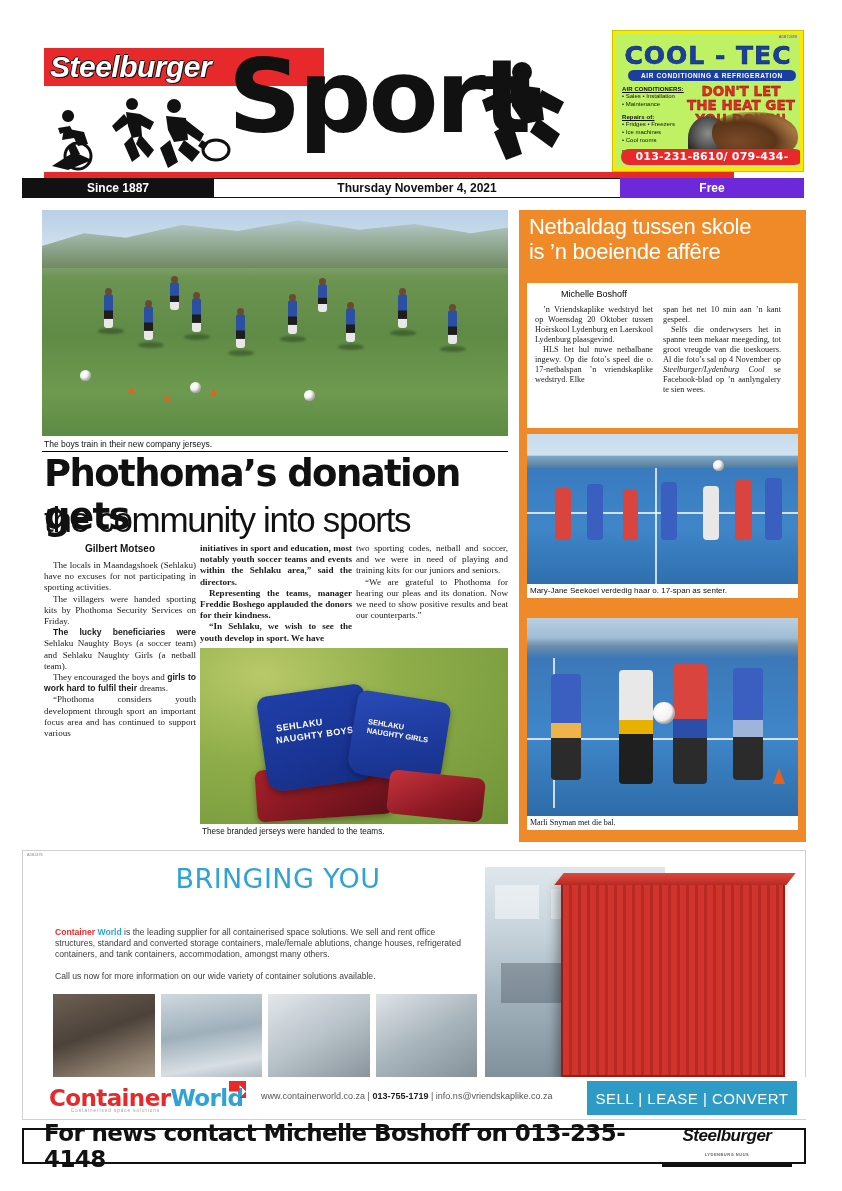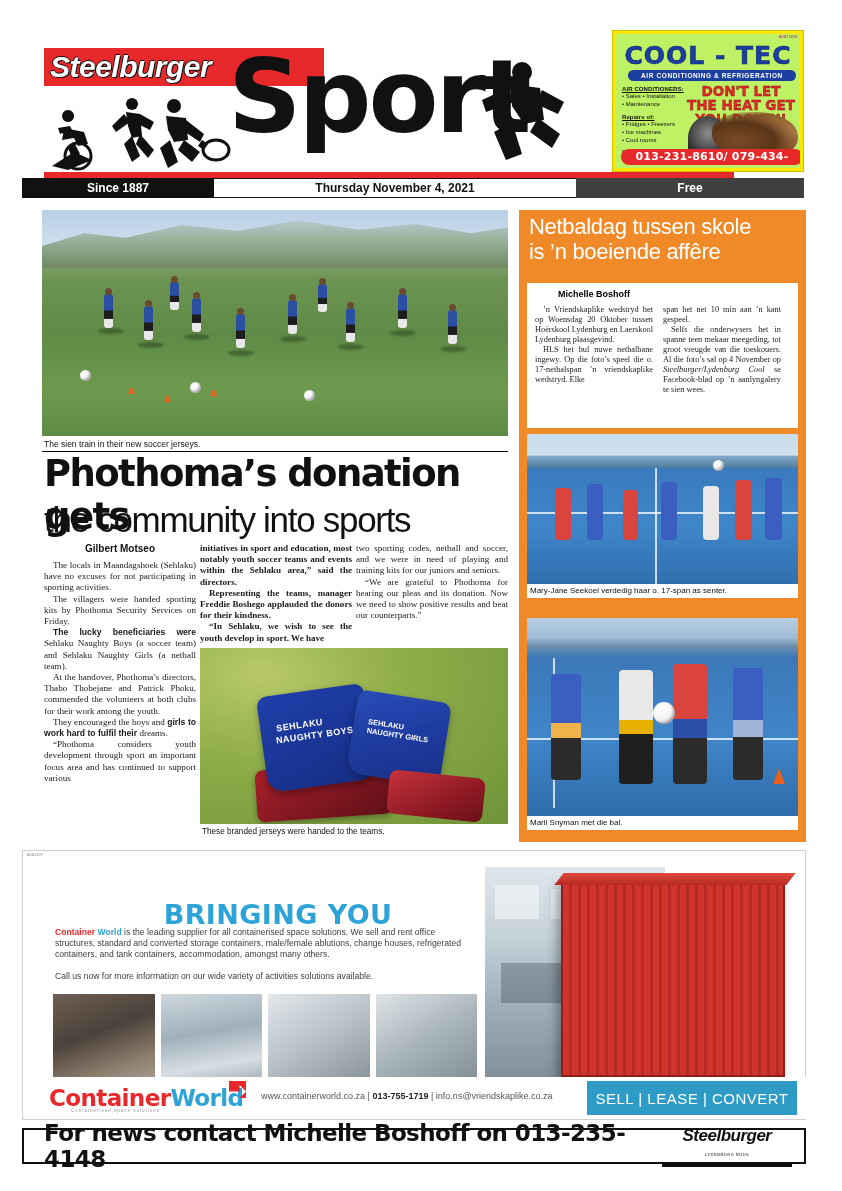--- a/index.html
+++ b/index.html
@@ -77,21 +77,21 @@
     text-align:center; line-height:16px; letter-spacing:0.2px;
   }
 
   
   .datestrip { position:absolute; left:22px; top:178px; width:782px; height:20px; display:flex; }
   .ds-since { width:192px; background:#111; color:#fff; font-weight:bold; font-size:12px;
               display:flex; align-items:center; justify-content:center; }
   .ds-date  { flex:1; background:#fff; color:#111; font-weight:bold; font-size:12px;
               display:flex; align-items:center; justify-content:center;
               border-top:1px solid #111; border-bottom:1px solid #111; }
-  .ds-free  { width:228px; background:#404040; color:#fff; font-weight:bold; font-size:12px;
+  .ds-free  { width:184px; background:#6d28d9; color:#fff; font-weight:bold; font-size:12px;
               display:flex; align-items:center; justify-content:center; }
 
   
   .mainphoto { position:absolute; left:42px; top:210px; width:466px; height:226px; overflow:hidden; }
   .pitch { position:absolute; inset:0;
     background:
       linear-gradient(180deg, #b9cfe4 0%, #cfe0ee 16%, #8aa77f 22%, #6d9452 30%, #5f8b46 55%, #6d9a4e 80%, #5d8b44 100%);
   }
   .hill {
     position:absolute; left:0; top:0; width:100%; height:58px;
@@ -188,21 +188,21 @@
   }
   .nb-title {
     position:absolute; left:10px; top:4px; width:270px;
     color:#ffffff; font-family:"Liberation Sans", sans-serif; font-weight:normal;
     font-size:22px; line-height:25px; letter-spacing:-0.3px;
   }
   .nb-textbox {
     position:absolute; left:527px; top:283px; width:271px; height:145px;
     background:#fff; padding:6px 8px;
   }
-  .nb-byline { font-weight:bold; font-size:9px; text-align:center; width:118px; }
+  .nb-byline { font-weight:normal; font-size:9px; text-align:center; width:118px; }
   .nb-cols { display:flex; gap:10px; margin-top:6px; }
   .nb-col {
     width:118px; font-family:"Liberation Serif", serif;
     font-size:8.3px; line-height:10px; color:#1a1a1a; text-align:justify;
   }
   .nb-col p { text-indent:8px; margin:0; }
   .nb-col i { font-style:italic; }
   .nb-photo1 { position:absolute; left:527px; top:434px; width:271px; height:150px; overflow:hidden; }
   .nb-photo2 { position:absolute; left:527px; top:618px; width:271px; height:198px; overflow:hidden; }
   .court { position:absolute; inset:0;
@@ -212,30 +212,30 @@
     background:
       linear-gradient(180deg,#b9cfe2 0%, #9fbcd5 10%, #6e8fad 14%, #3c78b8 20%, #3f86c9 60%, #2e6ca9 100%); }
   .court-line { position:absolute; background:rgba(255,255,255,.75); }
   .np { position:absolute; border-radius:4px; }
   .nb-cap {
     position:absolute; left:527px; top:584px; width:271px; height:14px;
     background:#fff; font-size:8px; color:#111; line-height:14px; padding-left:3px;
   }
   .nb-cap2 {
     position:absolute; left:527px; top:816px; width:271px; height:14px;
-    background:#fff; font-size:8px; color:#111; line-height:14px; padding-left:3px;
+    background:#fff; font-size:8px; color:#111; line-height:14px; padding-left:3px;font-family:Liberation Serif, serif;
   }
 
   
   .cw { position:absolute; left:22px; top:850px; width:784px; height:270px; background:#fff; border:1px solid #d0d0d0; }
   .cw-code { position:absolute; left:4px; top:2px; font-size:3.6px; color:#888; }
   .cw-h1 {
     position:absolute; left:40px; top:12px; width:430px; text-align:center;
-    font-family:"DejaVu Sans", sans-serif; font-weight:bold; font-size:27px;
-    color:#2ea3d8; letter-spacing:0.4px;margin-top:36px;
+    font-family:"DejaVu Sans", sans-serif; font-weight:normal; font-size:27px;
+    color:#2ea3d8; letter-spacing:0.4px;
   }
   .cw-h2 {
     position:absolute; left:28px; top:40px; width:442px; text-align:center;
     font-family:"DejaVu Sans", sans-serif; font-weight:bold; font-size:27px;
     color:#e8292b; letter-spacing:0.4px;
   }
   .cw-body {
     position:absolute; left:32px; top:76px; width:418px;
     font-size:8.6px; line-height:11px; color:#3c3c3c; text-align:left;
   }
@@ -400,32 +400,31 @@
     <div class="player" style="left:406px; top:100px;"></div>
     <div class="player" style="left:128px; top:72px; height:28px;"></div>
     <div class="player" style="left:276px; top:74px; height:28px;"></div>
     <div class="cone" style="left:86px;  top:176px;"></div>
     <div class="cone" style="left:122px; top:184px;"></div>
     <div class="cone" style="left:168px; top:178px;"></div>
     <div class="ball" style="left:148px; top:172px;"></div>
     <div class="ball" style="left:262px; top:180px;"></div>
     <div class="ball" style="left:38px;  top:160px;"></div>
   </div>
-  <div class="cap-bar">The sien train in their new soccer jerseys.</div>
+  <div class="cap-bar">The boys train in their new company jerseys.</div>
 
   <div class="head1">Phothoma’s donation gets</div>
   <div class="head2">the community into sports</div>
 
   <div class="byline">Gilbert Motseo</div>
 
   <div class="artcol col1">
     <p>The locals in Maandagshoek (Sehlaku) have no excuses for not participating in sporting activities.</p>
     <p>The villagers were handed sporting kits by Phothoma Security Services on Friday.</p>
     <p><b class="lead">The lucky beneficiaries were</b> Sehlaku Naughty Boys (a soccer team) and Sehlaku Naughty Girls (a netball team).</p>
-    <p>At the handover, Phothoma’s directors, Thabo Thobejane and Patrick Phoku, commended the volunteers at both clubs for their work among the youth.</p>
     <p>They encouraged the boys and <b class="lead">girls to work hard to fulfil their</b> dreams.</p>
     <p>“Phothoma considers youth development through sport an important focus area and has continued to support various</p>
   </div>
 
   <div class="artcol col2">
     <p class="noind">initiatives in sport and education, most notably youth soccer teams and events within the Sehlaku area,” said the directors.</p>
     <p>Representing the teams, manager Freddie Boshego applauded the donors for their kindness.</p>
     <p>“In Sehlaku, we wish to see the youth develop in sport. We have</p>
   </div>
 
@@ -492,21 +491,21 @@
   </div>
   <div class="nb-cap2">Marli Snyman met die bal.</div>
 
   <div class="cw">
     <div class="cw-code">ADB2478</div>
     <div class="cw-h1">BRINGING YOU</div>
     <div class="cw-body">
       <span class="b-red">Container</span>
       <span class="b-blue">World</span><span> is the leading supplier for all containerised space solutions. We sell and rent office structures, standard and converted storage containers, male/female ablutions, change houses, refrigerated containers, and tank containers, accommodation, amongst many others.</span>
     </div>
-    <div class="cw-call">Call us now for more information on our wide variety of activities solutions available.</div>
+    <div class="cw-call">Call us now for more information on our wide variety of container solutions available.</div>
 
     <div class="cw-thumbs">
       <div class="cw-thumb t1"></div>
       <div class="cw-thumb t2"></div>
       <div class="cw-thumb t3"></div>
       <div class="cw-thumb t4"></div>
     </div>
 
     <div class="cw-bigcontainer">
       <div class="office">

